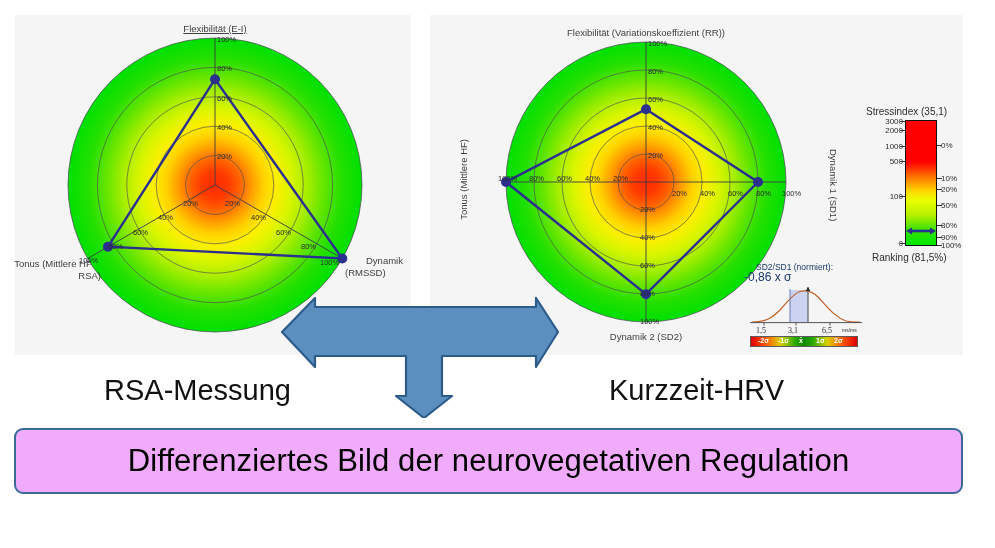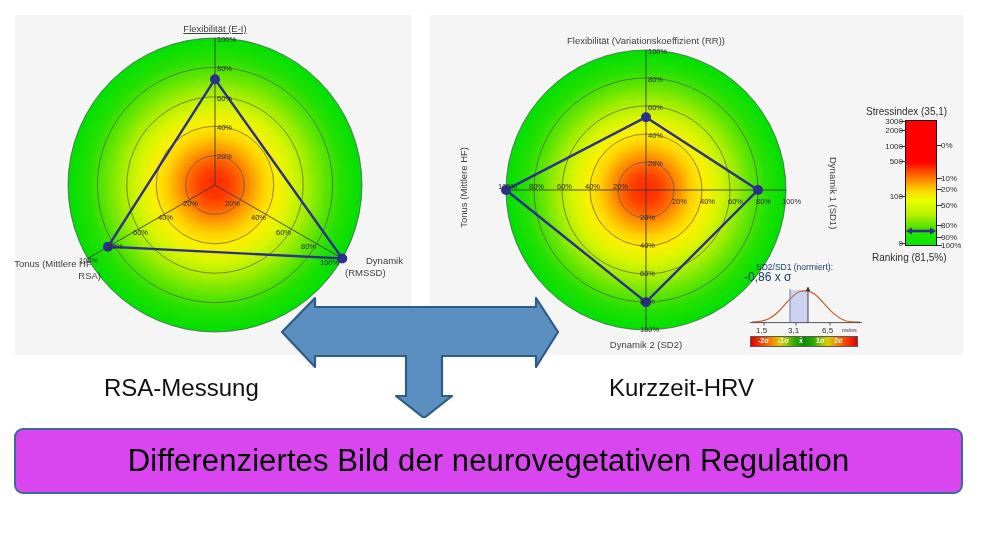--- a/index.html
+++ b/index.html
@@ -13,26 +13,26 @@
   .chart-wrap{position:absolute;}
   .axis-title{position:absolute;font-size:9.5px;color:#3f3f44;
               text-align:center;line-height:11px;white-space:nowrap;}
   .axis-title.vert{writing-mode:vertical-rl;transform:rotate(180deg);}
   .axis-title.vert-r{writing-mode:vertical-rl;}
   .tick{position:absolute;font-size:7.5px;color:#2a2a33;white-space:nowrap;}
 
   .radar-svg{position:absolute;left:0;top:0;}
 
   
-  .caption{position:absolute;font-size:24px;color:#111;
+  .caption{position:absolute;font-size:29px;color:#111;
            font-family:"Liberation Sans",sans-serif;white-space:nowrap;}
 
   
   #result-box{position:absolute;left:14px;top:428px;width:949px;height:66px;
-              background:#d946ef;border:2px solid #3a6a9a;border-radius:9px;
+              background:#f0abfc;border:2px solid #3a6a9a;border-radius:9px;
               box-sizing:border-box;}
   #result-text{position:absolute;left:0;top:0;width:100%;height:100%;
                display:flex;align-items:center;justify-content:center;
                font-size:31px;color:#000;letter-spacing:.1px;white-space:nowrap;}
 
   
   #arrow-cluster{position:absolute;left:272px;top:296px;width:288px;height:122px;}
 
   
   #legend{position:absolute;left:866px;top:106px;width:118px;height:160px;}
@@ -46,21 +46,21 @@
   .cb-tick{position:absolute;left:34px;width:5px;height:1px;background:#333;}
   .cb-tick-r{position:absolute;left:71px;width:5px;height:1px;background:#333;}
   #legend-foot{position:absolute;left:6px;top:146px;font-size:10px;color:#2d2d33;white-space:nowrap;}
   #cb-marker{position:absolute;left:40px;top:120px;width:30px;height:10px;}
 
   
   #sd-inset{position:absolute;left:744px;top:262px;width:122px;height:86px;}
   #sd-title{position:absolute;left:12px;top:0;font-size:8.5px;color:#1b3a6b;white-space:nowrap;}
   #sd-val{position:absolute;left:0;top:8px;font-size:12px;color:#1b3a6b;white-space:nowrap;}
   #sd-plot{position:absolute;left:6px;top:22px;width:112px;height:42px;}
-  .sd-tick-lbl{position:absolute;top:64px;font-size:8px;color:#2d2d33;}
+  .sd-tick-lbl{position:absolute;top:64px;font-size:8px;color:#2d2d33;font-family:Liberation Serif, serif;}
   #sd-unit{position:absolute;left:98px;top:65px;font-size:5px;color:#2d2d33;}
   #sigma-bar{position:absolute;left:6px;top:74px;width:108px;height:11px;
              border:1px solid #5a5a5a;box-sizing:border-box;
              background:linear-gradient(to right,#e00000 0%,#ff5a00 14%,#d8d000 28%,
                #27a800 42%,#0f8a00 50%,#27a800 58%,#d8d000 72%,#ff5a00 86%,#e00000 100%);}
   .sig-lbl{position:absolute;top:75px;font-size:7px;color:#ffffff;font-weight:bold;}
 </style>
 </head>
 <body>
 
@@ -124,21 +124,21 @@
     <div class="tick" style="left:210px;top:184px;">20%</div>
     <div class="tick" style="left:236px;top:198px;">40%</div>
     <div class="tick" style="left:261px;top:213px;">60%</div>
     <div class="tick" style="left:286px;top:227px;">80%</div>
     <div class="tick" style="left:305px;top:243px;">100%</div>
   </div>
 </div>
 
 <div class="panel" id="panel-right">
 
-  <div class="chart-wrap" id="right-chart" style="left:0;top:12px;width:533px;height:340px;">
+  <div class="chart-wrap" id="right-chart" style="left:0;top:4px;width:533px;height:340px;">
 
     <svg class="radar-svg" width="533" height="340">
       <defs>
         <radialGradient id="hotgrad2" cx="50%" cy="50%" r="50%">
           <stop offset="0%" stop-color="#ff2a00"></stop>
           <stop offset="9%" stop-color="#ff3a00"></stop>
           <stop offset="17%" stop-color="#ff6200"></stop>
           <stop offset="25%" stop-color="#ff9c00"></stop>
           <stop offset="33%" stop-color="#ffd000"></stop>
           <stop offset="42%" stop-color="#fbf000"></stop>

